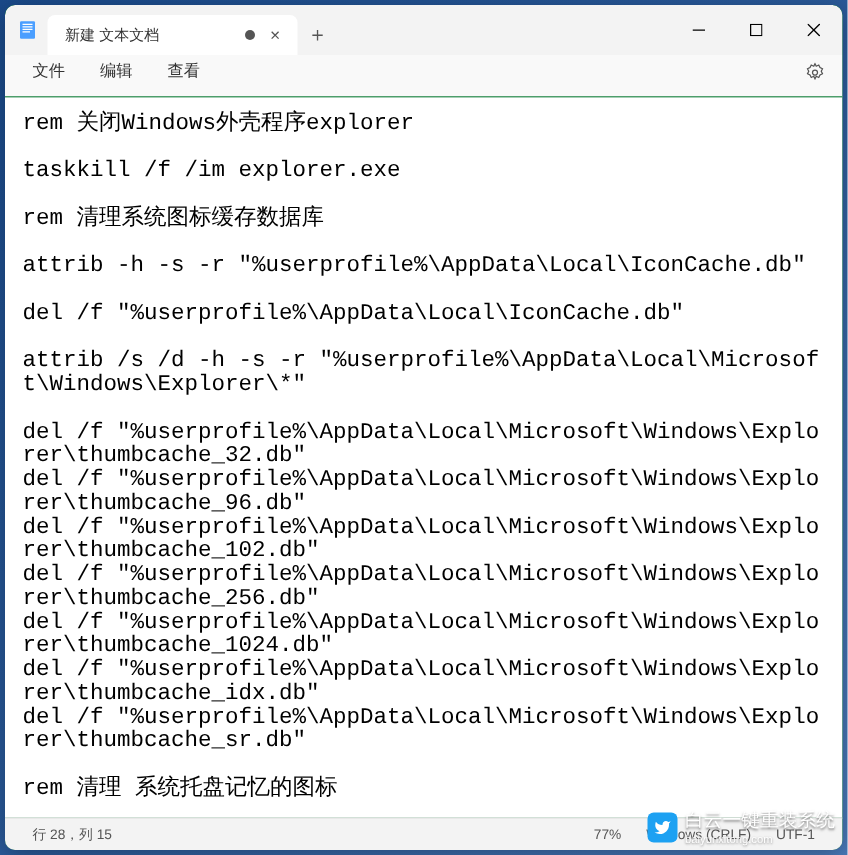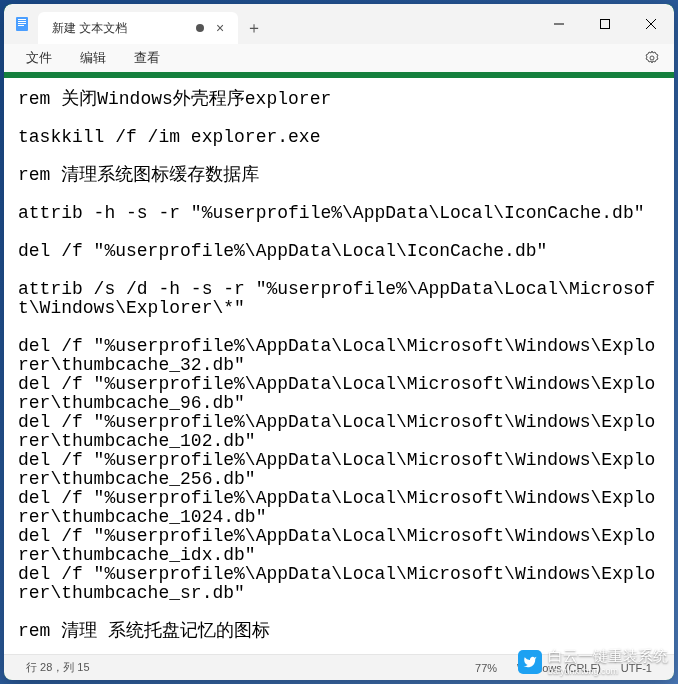--- a/index.html
+++ b/index.html
@@ -75,23 +75,23 @@
     .win-btn {
       width: 46px; height: 100%;
       display: flex; align-items: center; justify-content: center;
       cursor: pointer;
     }
     .win-btn svg { width: 10px; height: 10px; }
     .menubar {
       height: 34px;
       background: #f9f9f9;
       display: flex;
-      align-items: center;
+      align-items: flex-start;
       padding: 0 8px;
-      border-bottom: 6px solid #15803d;
+      border-bottom: 1px solid #15803d;
     }
     .menu-item {
       padding: 4px 14px;
       font-size: 13px;
       color: #333;
       cursor: pointer;
       border-radius: 4px;
     }
     .menu-spacer { flex: 1; }
     .settings-btn {

